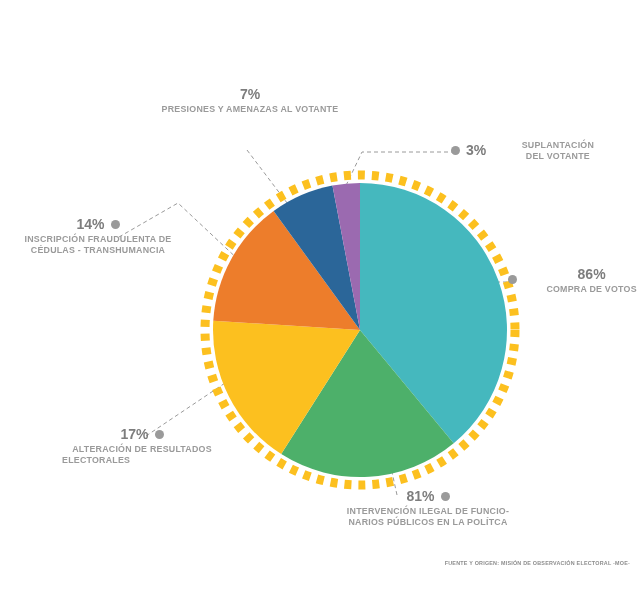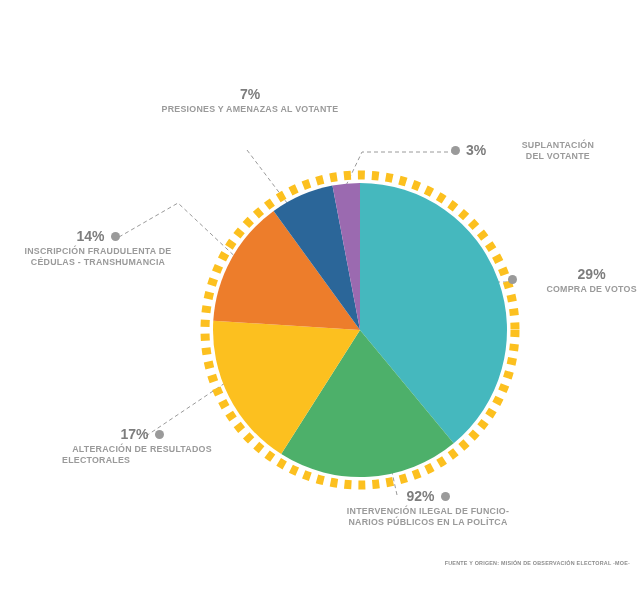--- a/index.html
+++ b/index.html
@@ -147,52 +147,52 @@
       <span class="dot"></span>
       <span class="pct">3%</span>
       <span style="display:inline-block; width:9px;"></span>
       <span class="t-center" style="display:inline-block;margin-left:12px;">
         <span class="cap center" style="display:block;">SUPLANTACIÓN</span>
         <span class="cap center" style="display:block;">DEL VOTANTE</span>
       </span>
     </div>
   </div>
 
-  <div class="callout t-center" style="left:8px; top:228px; width:180px;">
+  <div class="callout t-center" style="left:8px; top:216px; width:180px;">
     <div class="row" style="justify-content:center;">
       <span class="pct">14%</span>
       <span class="dot"></span>
     </div>
     <div class="cap center">INSCRIPCIÓN FRAUDULENTA DE</div>
     <div class="cap center">CÉDULAS - TRANSHUMANCIA</div>
   </div>
 
   <div class="callout" style="left:508px; top:266px;">
     <div class="row">
       <span class="dot"></span>
       <span style="display:inline-block; width:14px;"></span>
       <span class="t-center" style="display:inline-block;">
-        <span class="pct" style="display:block;">29%</span>
+        <span class="pct" style="display:block;">86%</span>
         <span class="cap center" style="display:block;">COMPRA DE VOTOS</span>
       </span>
     </div>
   </div>
 
   <div class="callout" style="left:62px; top:426px; width:160px;">
     <div class="row" style="justify-content:center;">
       <span class="pct">17%</span>
       <span class="dot"></span>
     </div>
     <div class="cap center t-center">ALTERACIÓN DE RESULTADOS</div>
     <div class="cap left" style="display:block;">ELECTORALES</div>
   </div>
 
   <div class="callout t-center" style="left:318px; top:488px; width:220px;">
     <div class="row" style="justify-content:center;">
-      <span class="pct">92%</span>
+      <span class="pct">81%</span>
       <span class="dot"></span>
     </div>
     <div class="cap center">INTERVENCIÓN ILEGAL DE FUNCIO-</div>
     <div class="cap center">NARIOS PÚBLICOS EN  LA POLÍTCA</div>
   </div>
 
   <div id="source">FUENTE Y ORIGEN: MISIÓN DE OBSERVACIÓN ELECTORAL -MOE-</div>
 
 </div>
 

